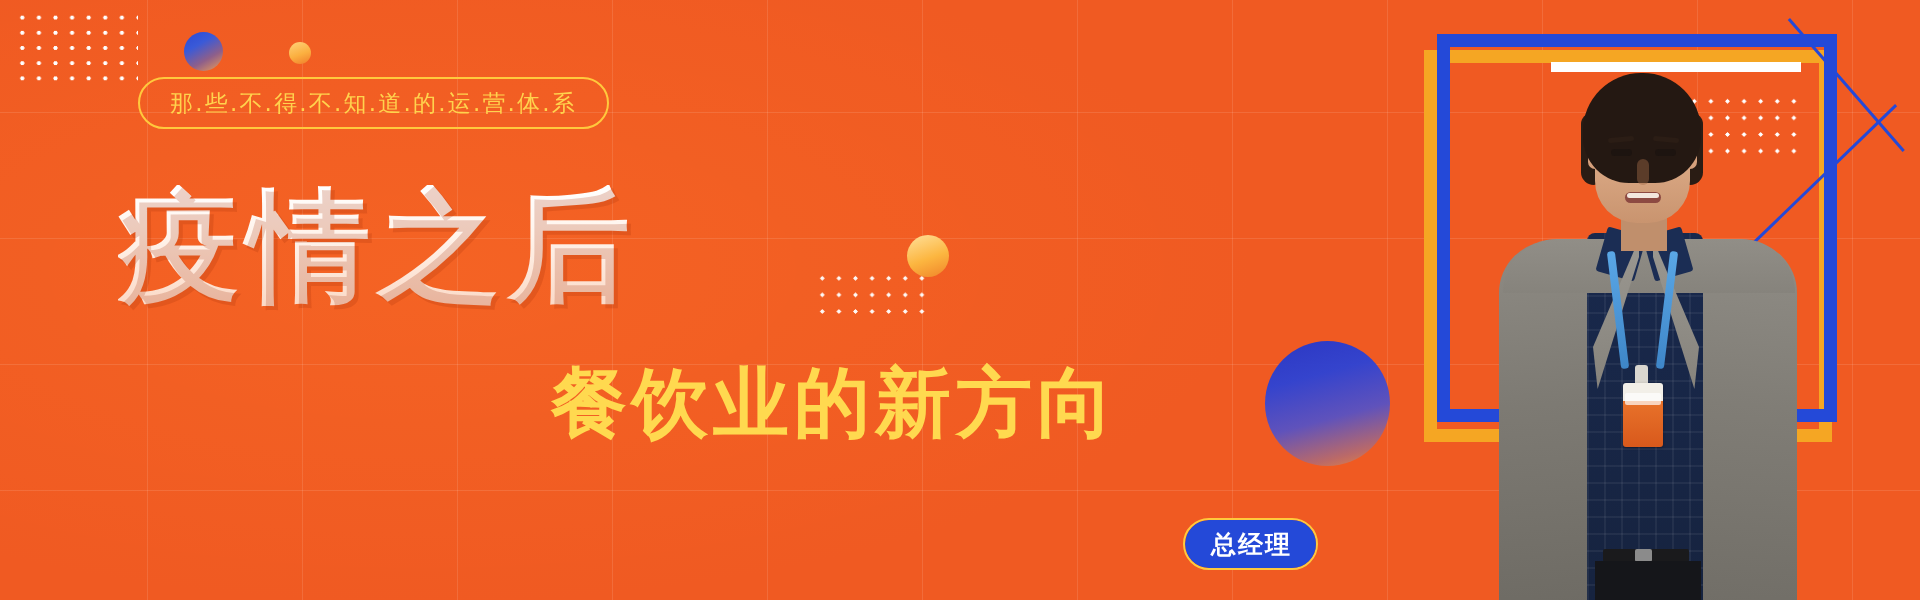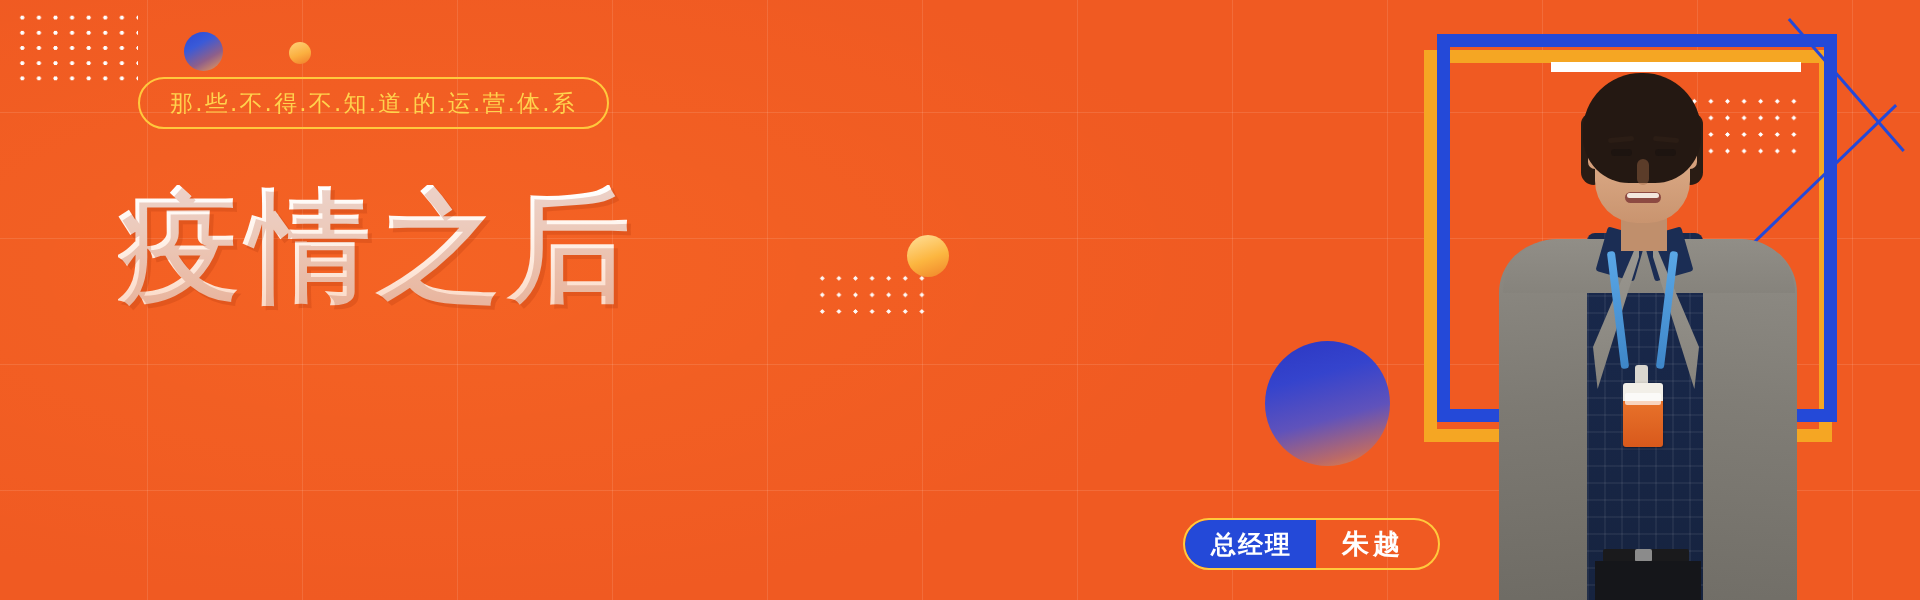--- a/index.html
+++ b/index.html
@@ -314,24 +314,24 @@
   <div class="sphere" id="sphere-amber-mid"></div>
   <div class="sphere" id="sphere-blue-large"></div>
 
   <div id="kicker-pill">
     <span>那.些.不.得.不.知.道.的.运.营.体.系</span>
   </div>
 
   <div id="headline-shadow">疫情之后</div>
   <div id="headline">疫情之后</div>
 
+  <div id="subheadline">餐饮业的新方向</div>
 
   <div id="speaker-badge">
     <div id="speaker-role">总经理</div>
-    <div id="speaker-name">朱越</div>
   </div>
 
   <div id="frame-amber"></div>
   <div id="frame-blue"></div>
   <div class="diag-line" id="diag-1"></div>
   <div class="diag-line" id="diag-2"></div>
 
   <div id="photo">
     <div class="ph" id="ph-blazer-l"></div>
     <div class="ph" id="ph-blazer-r"></div>

